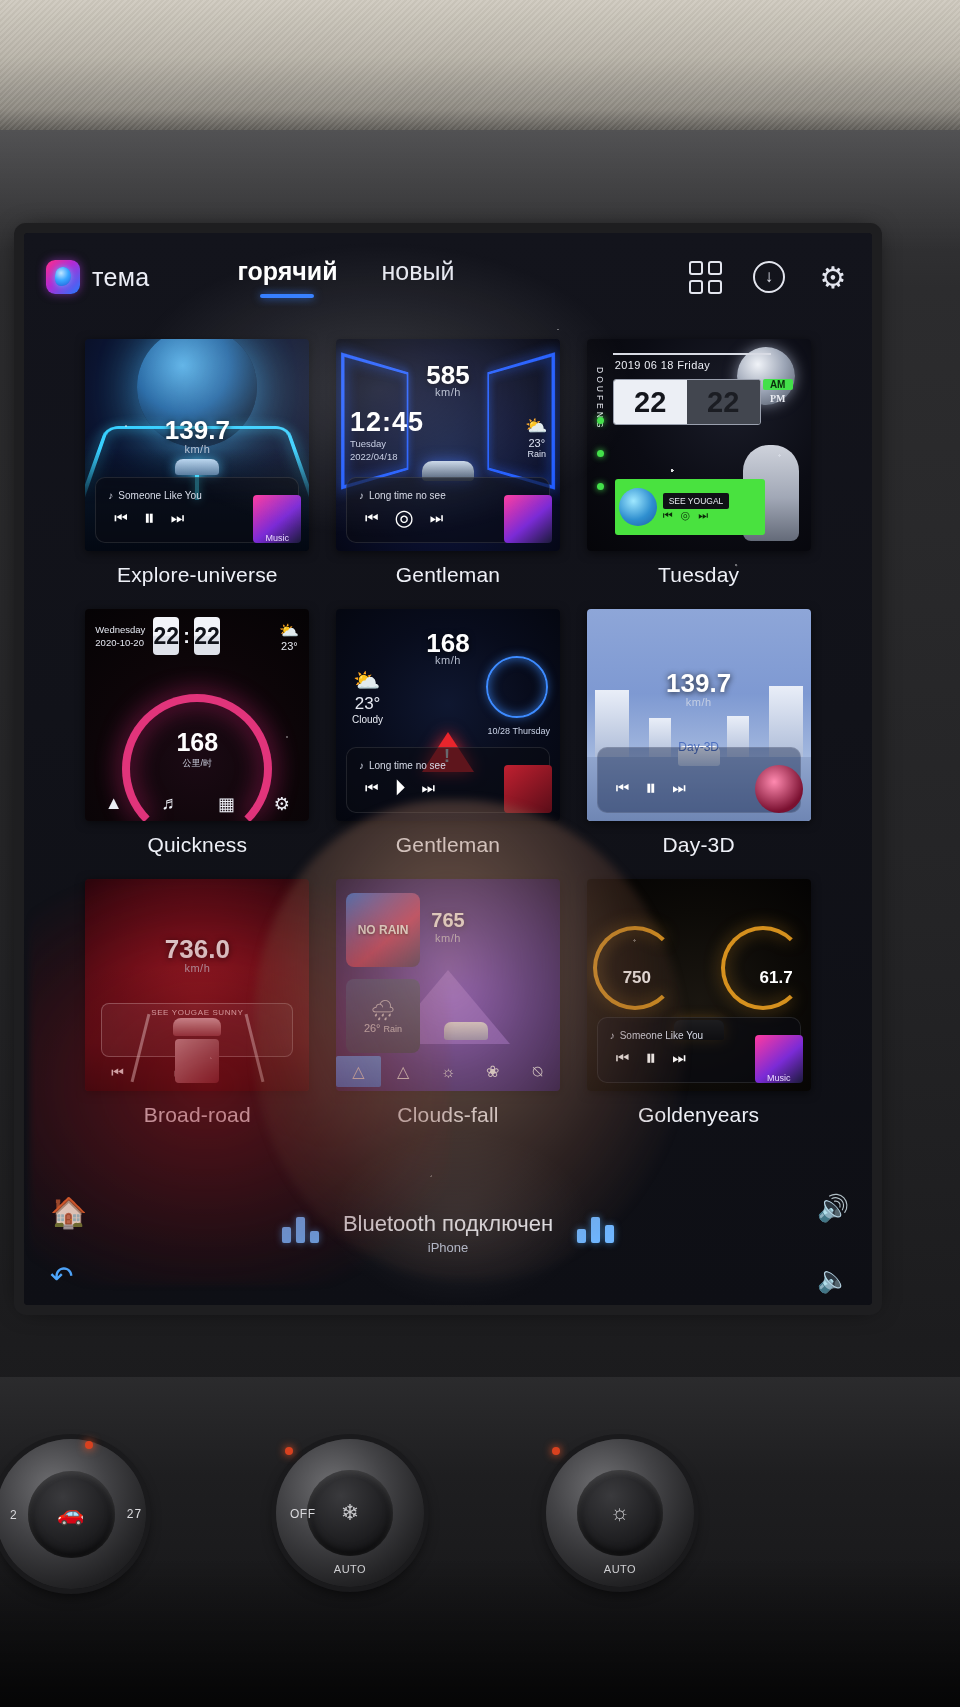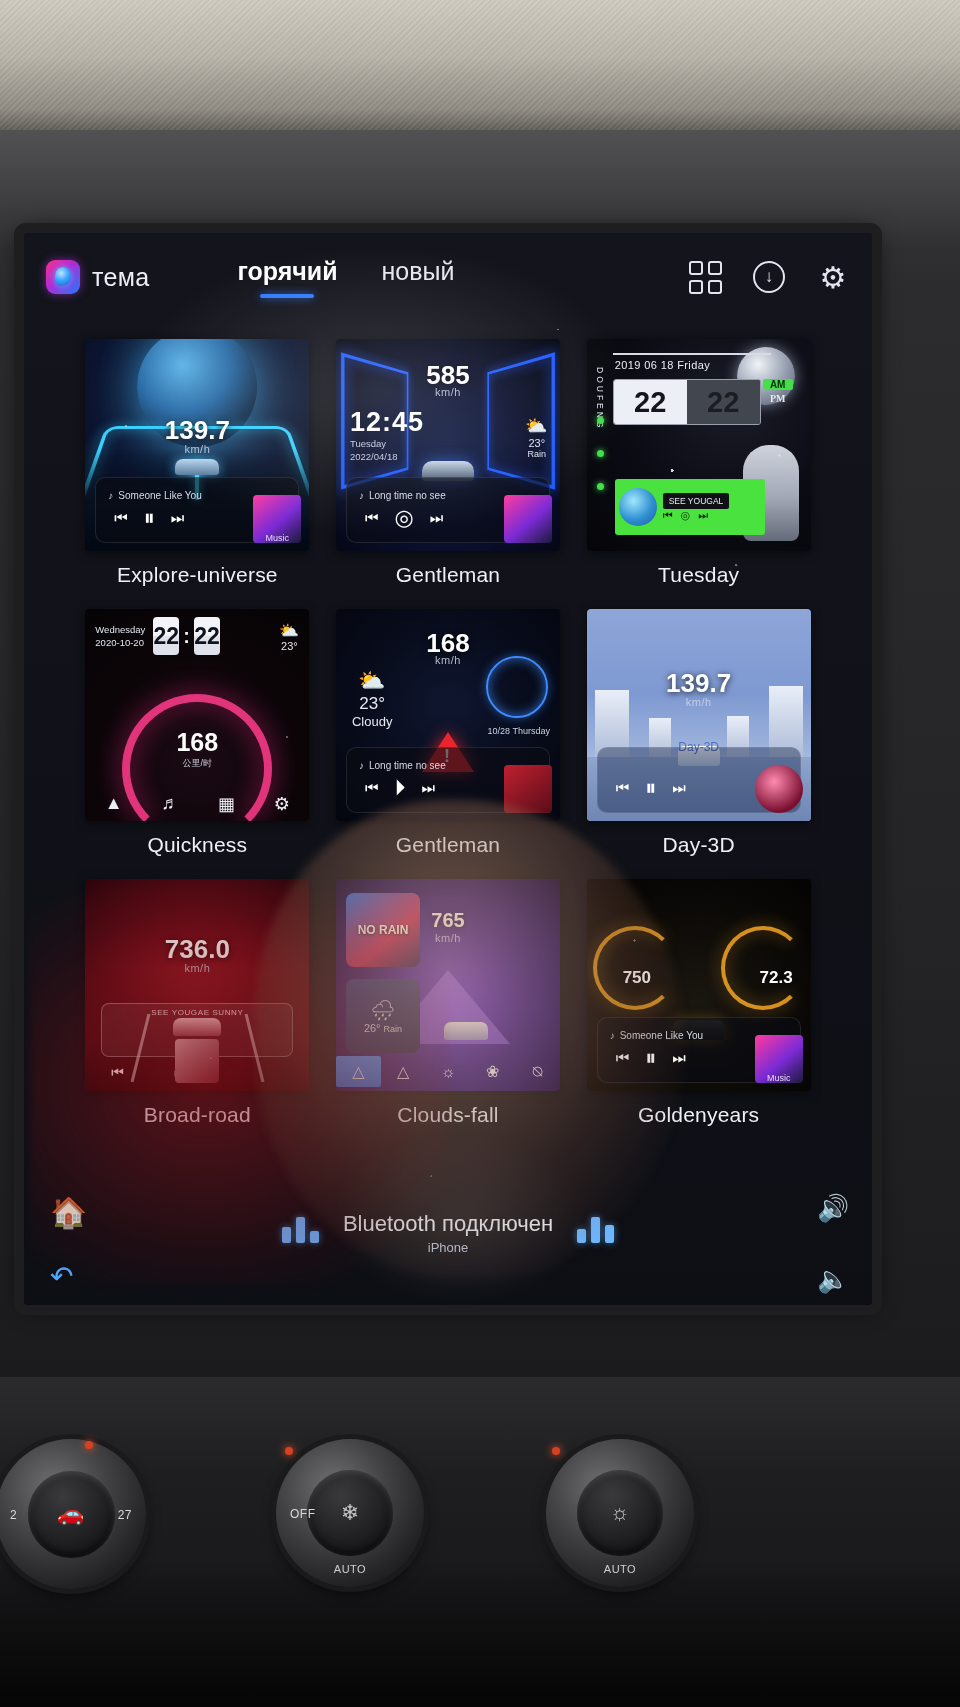--- a/index.html
+++ b/index.html
@@ -54,21 +54,21 @@
     width: 58%; height: 58%; border-radius: 50%;
     background: radial-gradient(circle at 40% 30%, #3a3a3d, #141416 80%);
     box-shadow: inset 0 2px 6px rgba(255,255,255,.18), inset 0 -3px 8px rgba(0,0,0,.8);
     display:flex; align-items:center; justify-content:center;
     color:#c9c9cc; font-size:22px;
   }
   .knob .tick {
     position:absolute; color:#d9d9dc; font-size:12px; letter-spacing:.5px;
   }
   .knob .tick.l { left: 14px; top: 46%; }
-  .knob .tick.r { right: 14px; top: 46%; }
+  .knob .tick.r { right: 4px; top: 46%; font-family: Liberation Mono, monospace; }
   .knob .tick.b { bottom: 12px; color:#cfcfd2; font-size:11px; }
   .knob-dot{ position:absolute; width:8px; height:8px; border-radius:50%; background:#d8411f; box-shadow:0 0 8px #ff5a2a; }
 
   
   #screen {
     position: absolute; left: 24px; top: 233px;
     width: 848px; height: 1072px;
     background: #0b0c12;
     overflow: hidden;
     border-radius: 4px;
@@ -553,21 +553,21 @@
           </div>
         </div>
         <div class="cell-label">Quickness</div>
       </div>
 
       <div class="cell">
         <div class="thumb t5">
           <div class="wx">
             <div style="font-size:22px">⛅</div>
             <div class="t">23°</div>
-            <div style="font-size:13px">Cloudy</div>
+            <div style="font-size:10px">Cloudy</div>
           </div>
           <div class="ring"></div>
           <div class="rtxt">10/28 Thursday</div>
           <div class="sp-val" style="top:9%">168</div>
           <div class="sp-unit" style="top:21%">km/h</div>
           <div class="warn"></div>
           <div class="player">
             <div class="song">
               <span>♪</span>
               <span>Long time no see</span>
@@ -649,21 +649,21 @@
           </div>
         </div>
         <div class="cell-label">Clouds-fall</div>
       </div>
 
       <div class="cell">
         <div class="thumb t9">
           <div class="dial l"></div>
           <div class="dial r"></div>
           <div class="dv l">750</div>
-          <div class="dv r">72.3</div>
+          <div class="dv r">61.7</div>
           <div class="car"></div>
           <div class="player">
             <div class="song">
               <span>♪</span>
               <span>Someone Like You</span>
             </div>
             <div class="ctrls">
               <span>⏮</span>
               <span class="big">⏸</span>
               <span>⏭</span>

